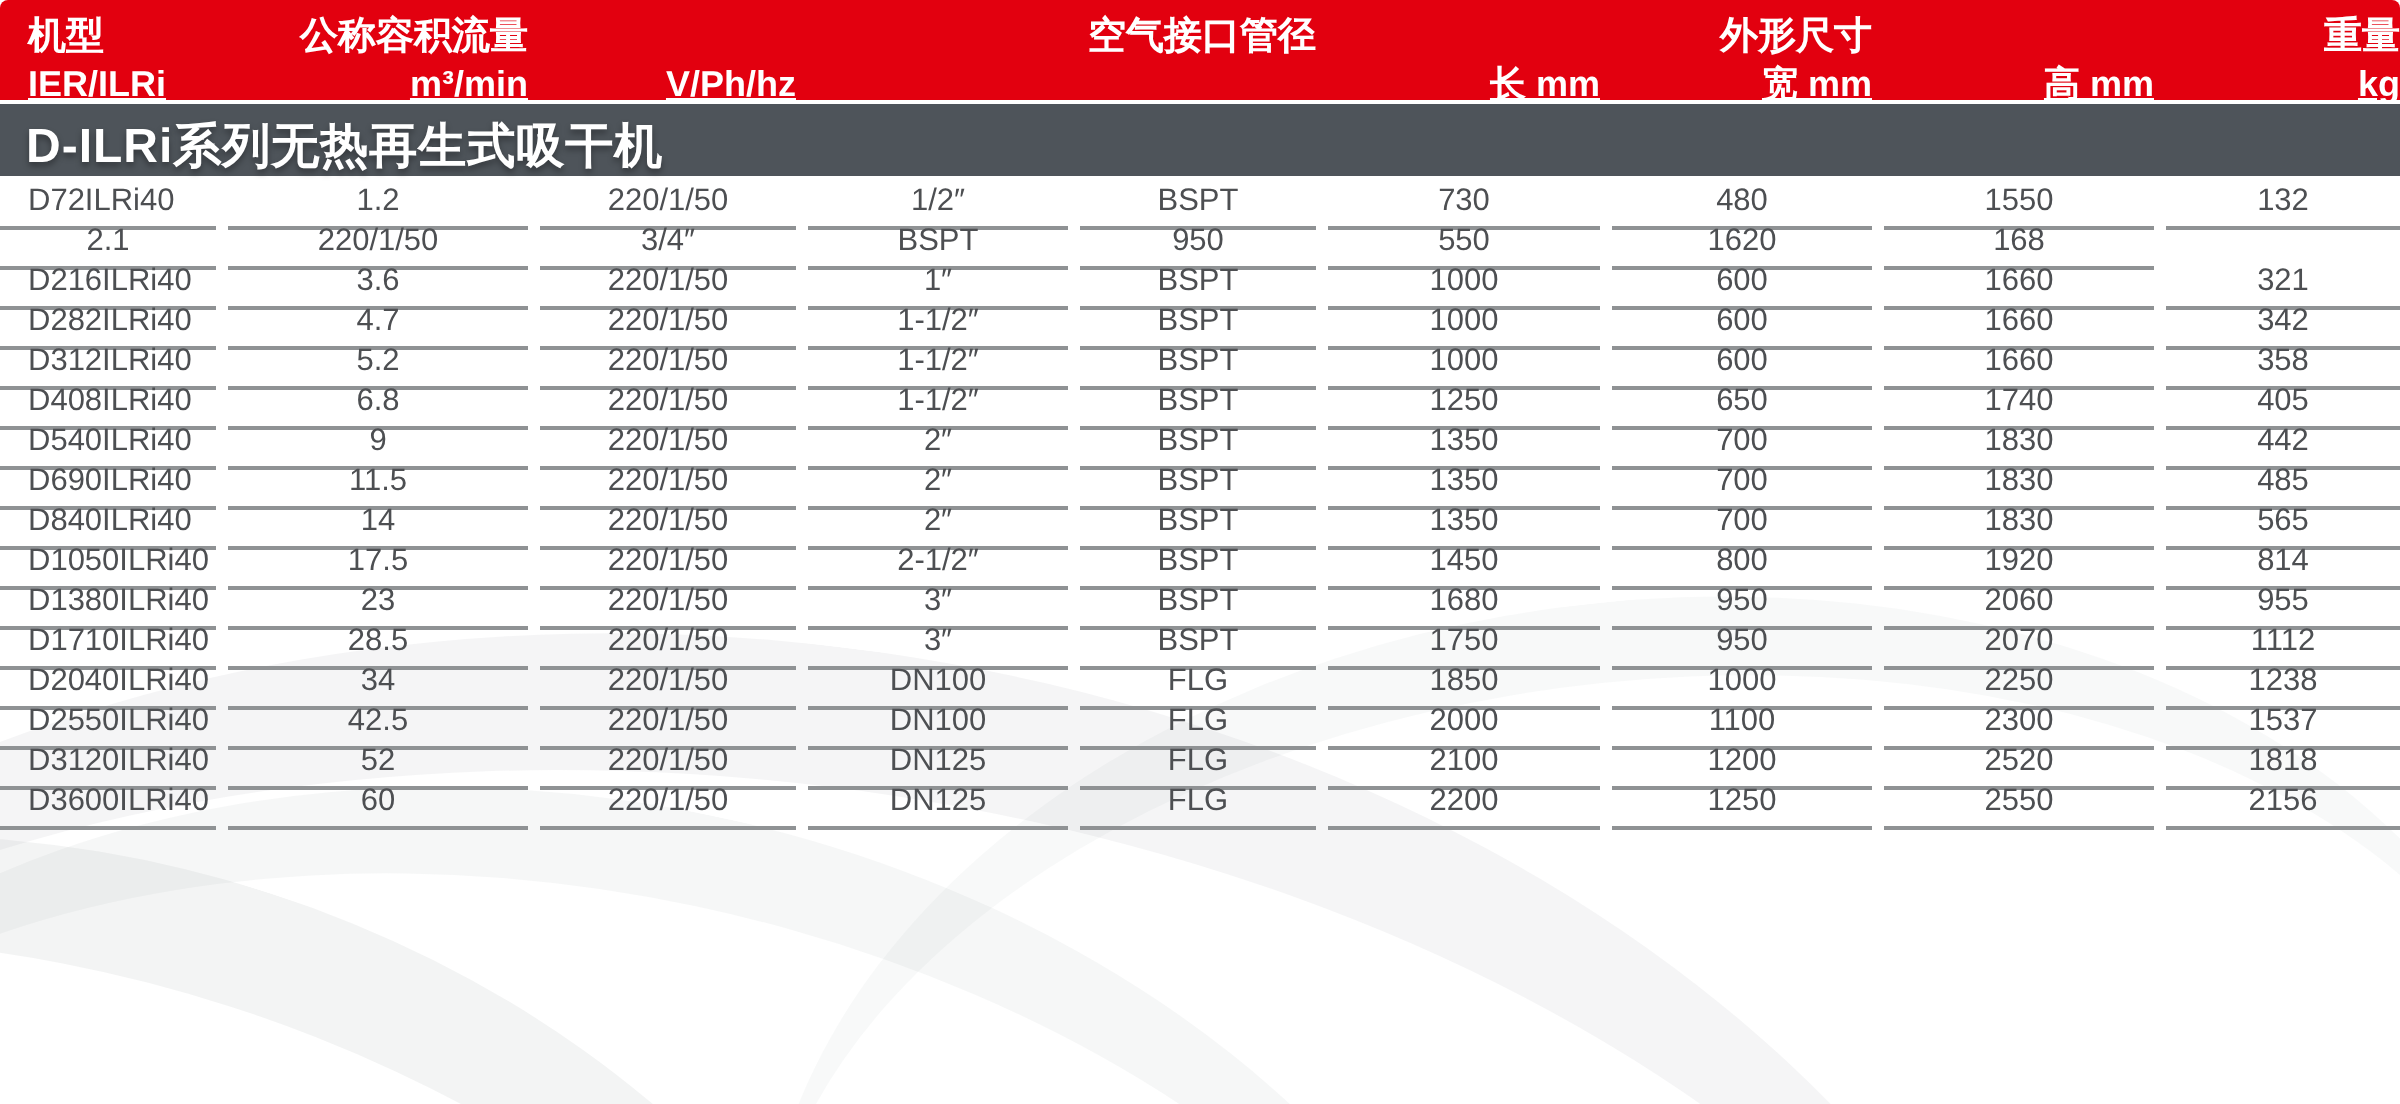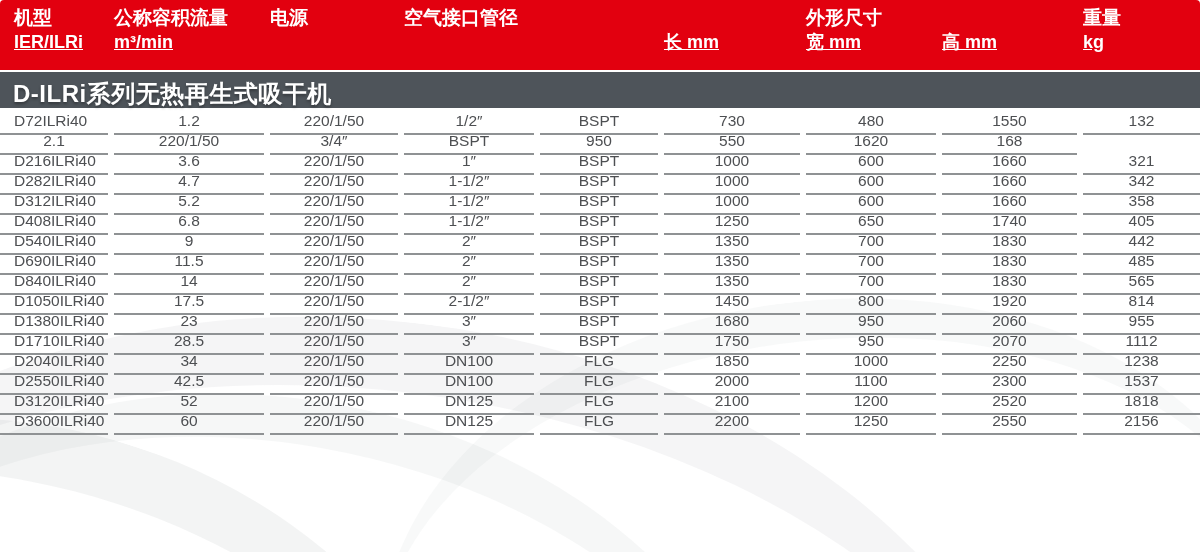--- a/index.html
+++ b/index.html
@@ -18,29 +18,29 @@
         border-top:46px solid rgba(170,174,178,0.10); transform:rotate(12deg); }
   .s3 { left:-420px; top:430px; width:900px; height:620px;
         border-top:60px solid rgba(170,174,178,0.14); transform:rotate(18deg); }
   .s4 { left:380px; top:300px; width:900px; height:600px;
         border-top:40px solid rgba(170,174,178,0.08); transform:rotate(-6deg); }
 
   .sheet { position:relative; z-index:1; }
 
   
   .red-header {
-    background:#e2000f; color:#ffffff; height:70px;
+    background:#e2000f; color:#ffffff; height:50px;
     border-radius:4px 4px 0 0;
     display:grid;
     grid-template-columns:108px 150px 128px 130px 118px 136px 130px 135px 117px;
     column-gap:6px;
     grid-template-rows:29px 30px;
     align-items:center;
   }
-  .red-header .h { text-align:left; font-weight:bold; white-space:nowrap; }
+  .red-header .h { text-align:right; font-weight:bold; white-space:nowrap; }
   .red-header .line1 { font-size:19px; grid-row:1; padding-top:6px; }
   .red-header .line2 { font-size:18px; grid-row:2; padding-bottom:4px;text-decoration:underline; }
   .red-header .left  { text-align:left; padding-left:14px; }
   .c1{grid-column:1;} .c2{grid-column:2;} .c3{grid-column:3;}
   .c45{grid-column:4 / span 2;} .c6{grid-column:6;} .c7{grid-column:7;}
   .c8{grid-column:8;} .c9{grid-column:9;}
 
   
   .section-bar {
     margin-top:2px; height:36px; background:#4e545a;
@@ -73,27 +73,27 @@
   <div class="swoosh s2"></div>
   <div class="swoosh s3"></div>
   <div class="swoosh s4"></div>
 </div>
 
 <div class="sheet">
 
   <div class="red-header">
     <div class="h line1 left c1">机型</div>
     <div class="h line1 c2">公称容积流量</div>
-    <div class="h line1 c3">电源</div>
     <div class="h line1 c45">空气接口管径</div>
     <div class="h line1 c7">外形尺寸</div>
     <div class="h line1 c9">重量</div>
 
     <div class="h line2 left c1">IER/ILRi</div>
     <div class="h line2 c2">m³/min</div>
+    <div class="h line2 c3">V/Ph/hz</div>
     <div class="h line2 c6">长 mm</div>
     <div class="h line2 c7">宽 mm</div>
     <div class="h line2 c8">高 mm</div>
     <div class="h line2 c9">kg</div>
   </div>
 
   <div class="section-bar">D-ILRi系列无热再生式吸干机</div>
 
   <div class="tbl">
       <div class="row">

